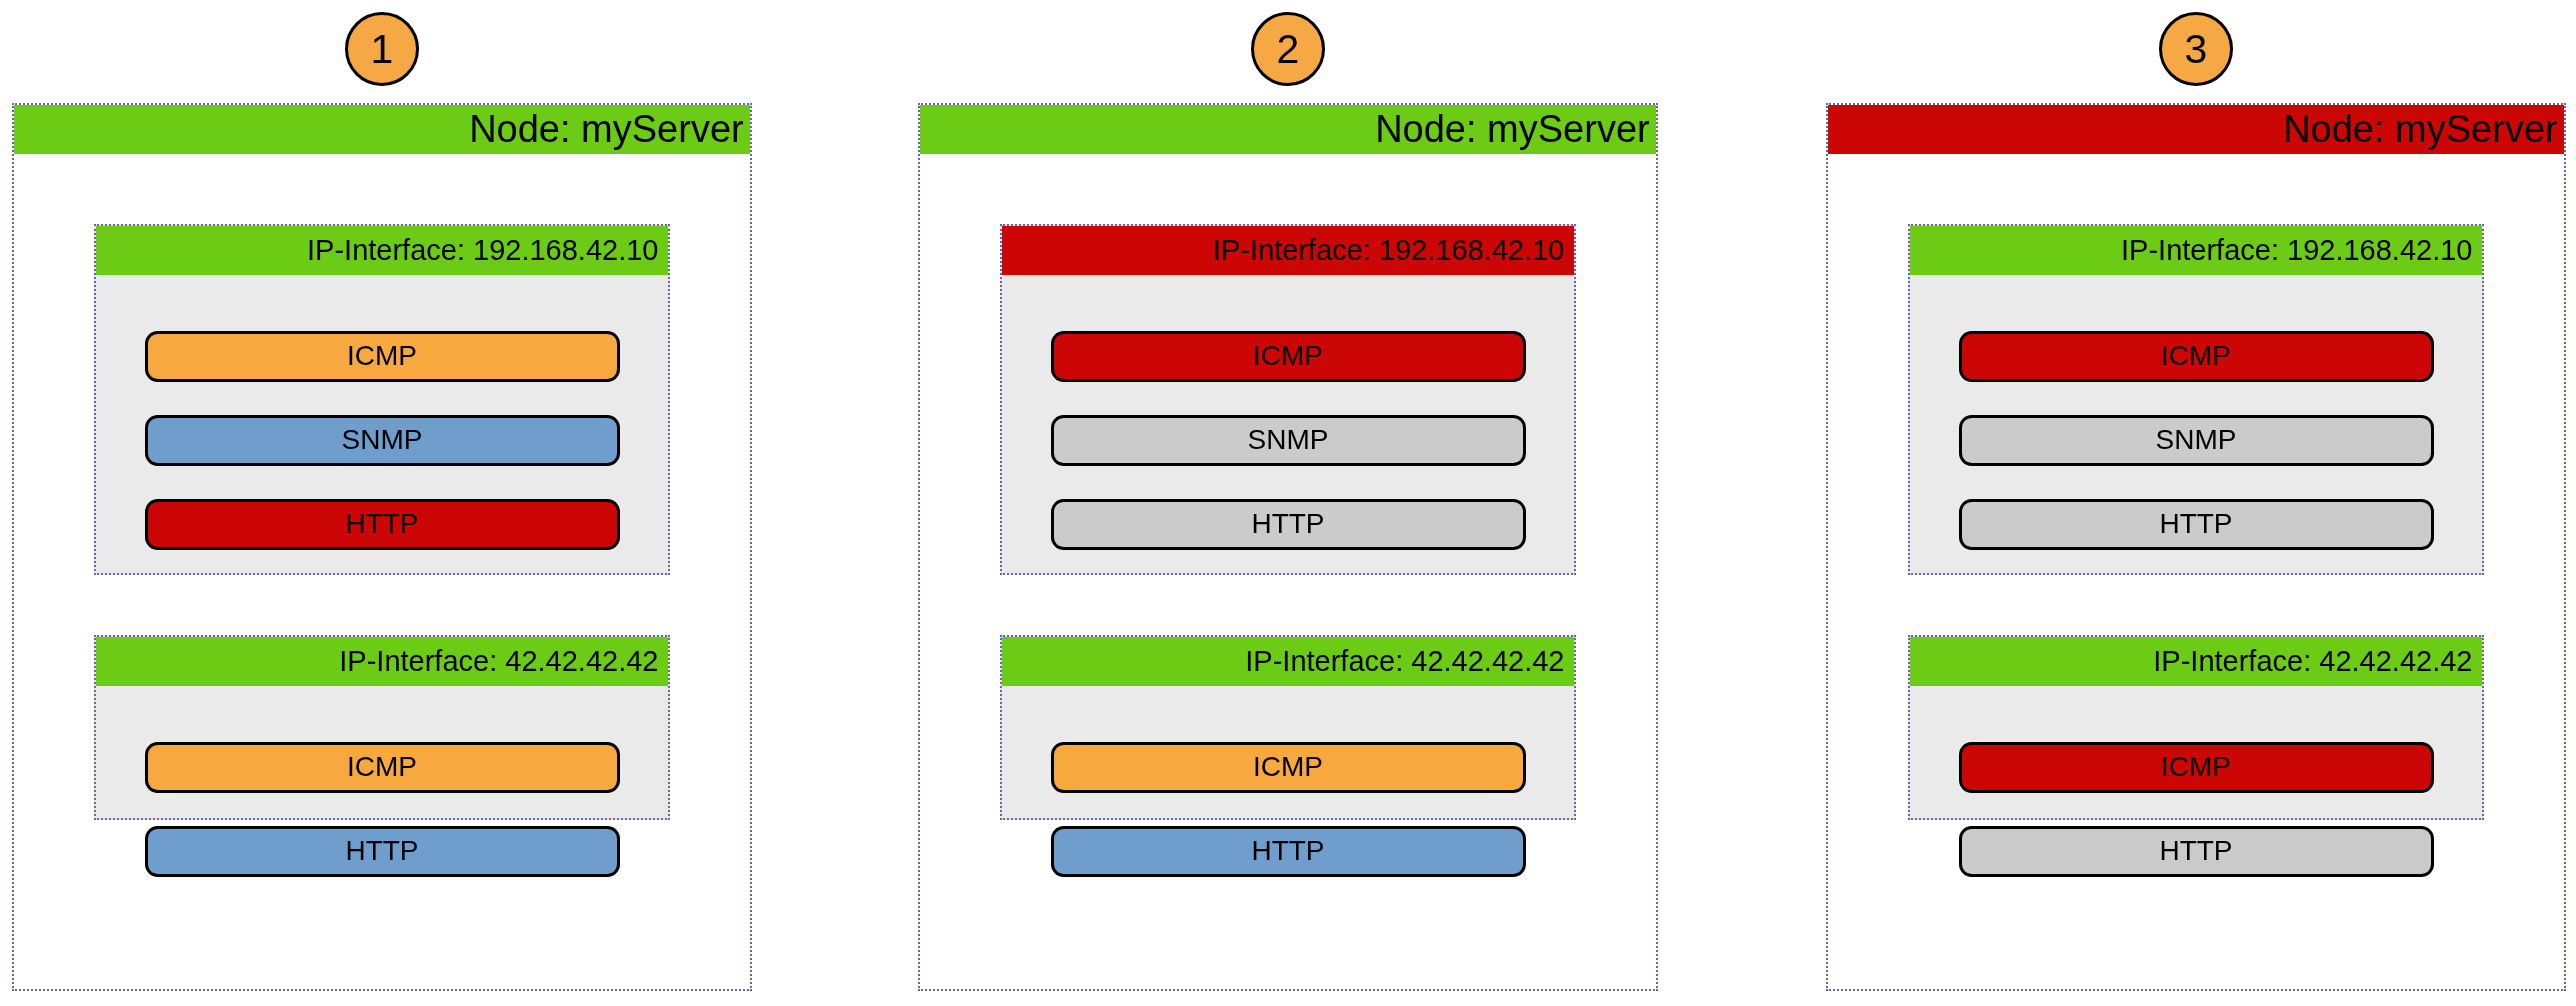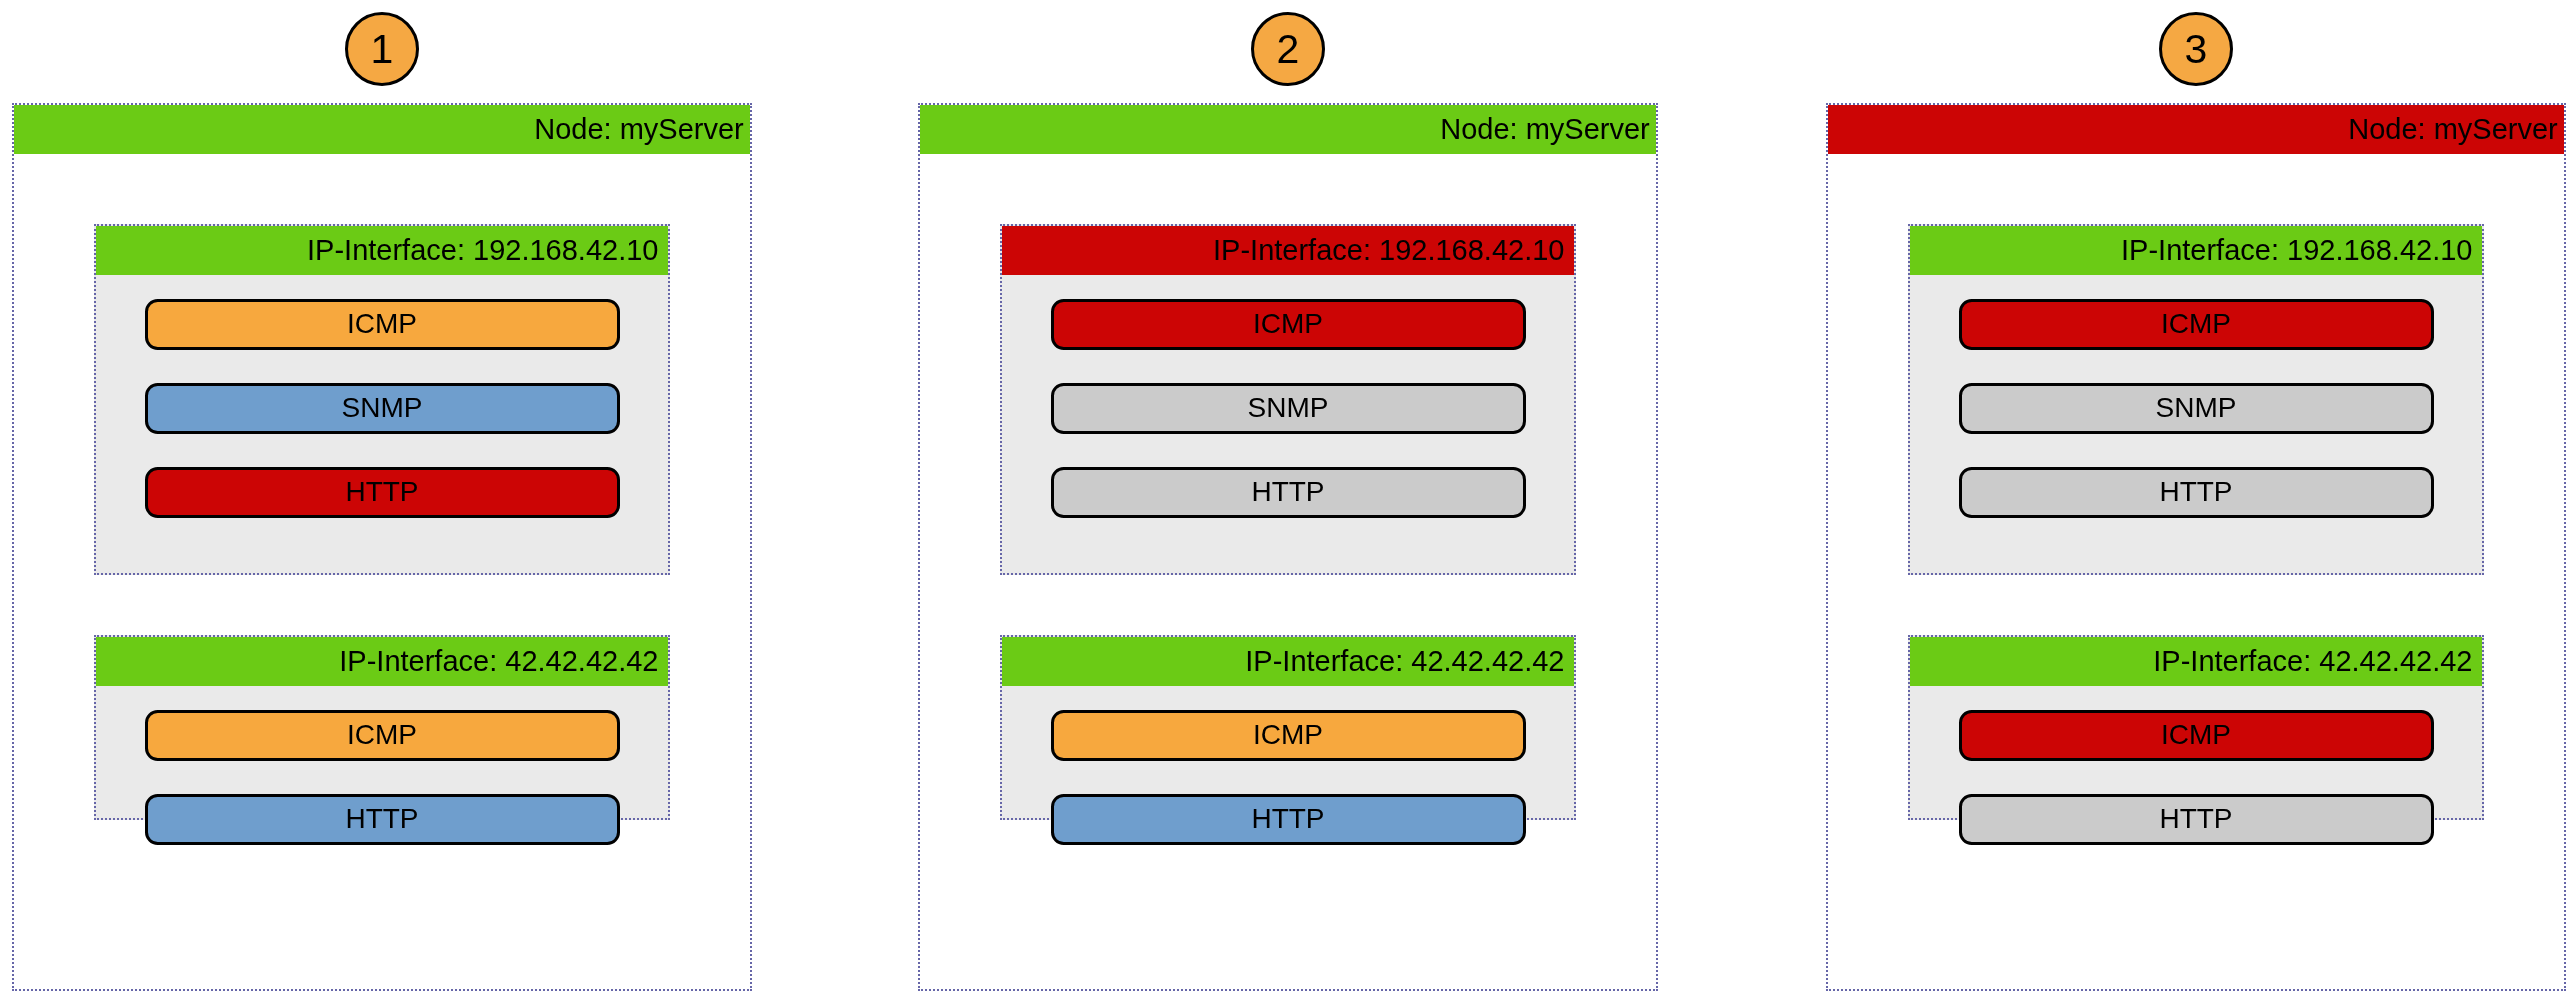--- a/index.html
+++ b/index.html
@@ -31,21 +31,21 @@
   .node-box {
     box-sizing: border-box;
     height: 888px;
     border: 2.4px dotted var(--border_dotted);
     background: #ffffff;
   }
   .node-bar {
     height: 49px;
     display: flex; align-items: center; justify-content: flex-end;
     padding-right: 6.3px;
-    font-size: 29px;
+    font-size: 38px;
     white-space: nowrap;
   }
 
   .iface {
     box-sizing: border-box;
     width: 576px;
     margin: 0 auto;
     border: 2.4px dotted var(--border_dotted);
     background: var(--body_gray);
   }
@@ -53,21 +53,21 @@
   .iface-second { margin-top: 60px; height: 185px; }
   .iface-bar {
     height: 49px;
     display: flex; align-items: center; justify-content: flex-end;
     padding-right: 9.5px;
     font-size: 29px;
     white-space: nowrap;
     padding-left: 28px;
   }
   .iface-body {
-    padding-top: 24px;
+    padding-top: 56px;
     text-align: right;
   }
 
   .service-btn {
     box-sizing: border-box;
     width: 475px; height: 51px;
     margin: 0 auto 33px auto;
     border: 3.2px solid #000000;
     border-radius: 12.7px;
     display: flex; align-items: center; justify-content: center;

